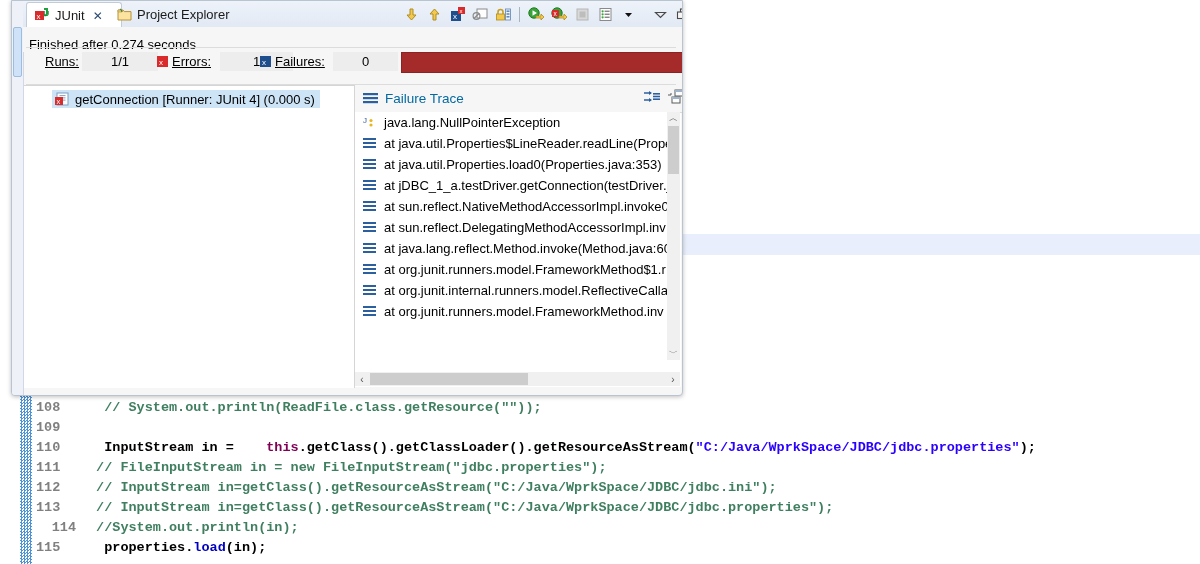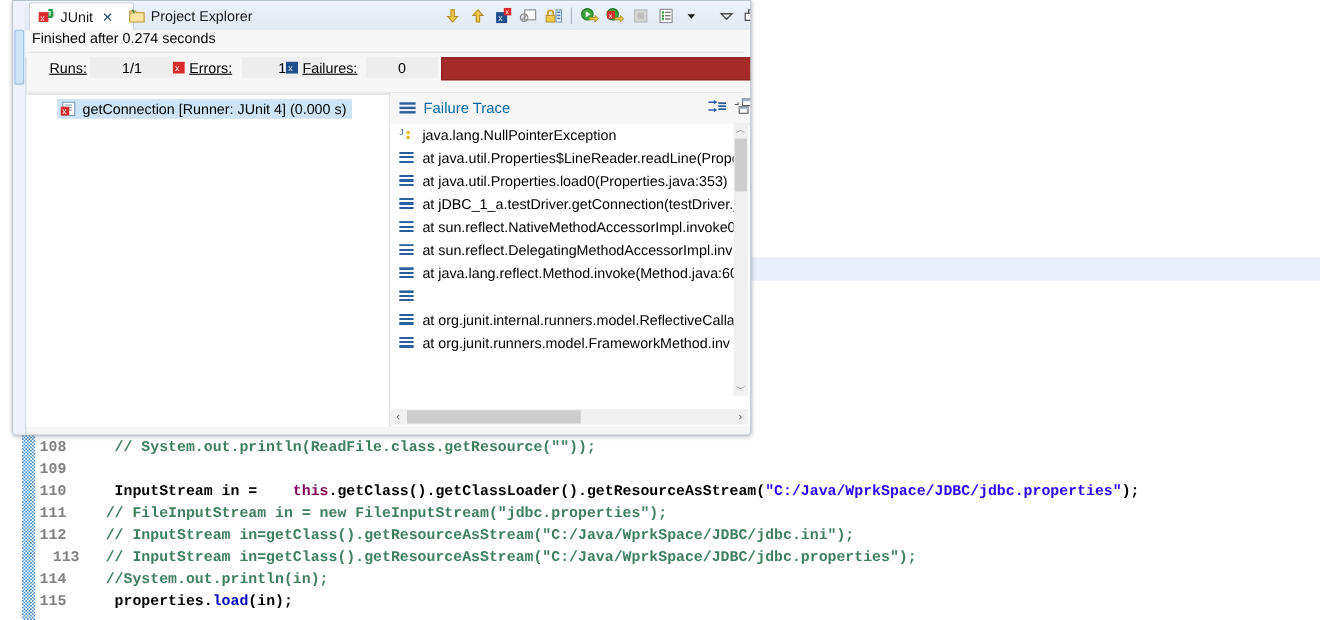--- a/index.html
+++ b/index.html
@@ -100,21 +100,21 @@
   .ico-proj { width: 15px; height: 14px; }
 
   
   .tbar { position: absolute; top: 3px; height: 20px; display: flex; align-items: center; gap: 3px; }
   .tbtn { width: 20px; height: 20px; display:flex; align-items:center; justify-content:center; cursor: default; }
   .tsep { width: 1px; height: 15px; background: #a9b4c2; margin: 0 3px; }
 
   
   .finished-row {
     position: absolute; left: 11px; top: 26px; right: 0; height: 25px;
-    background: #f6f6f6; display:flex; align-items:flex-start;
+    background: #f6f6f6; display:flex; align-items:flex-end;
     padding-left: 6px; font-size: 13px; color: #000;
   }
   .sep-line { position: absolute; left: 14px; right: 6px; height: 1px; background: #dcdcdc; }
 
   
   .counters {
     position: absolute; left: 11px; top: 50px; right: 0; height: 24px;
   }
   .ctr-label { position: absolute; font-size: 13px; color: #000; top: 3px; text-decoration: underline; }
   .ctr-val {
@@ -199,23 +199,23 @@
           <div class="lineno" style="top: 10px;">108</div>
           <div class="code-line" style="top: 10px;"><span class="codetext"><span class="k-comment">  // System.out.println(ReadFile.class.getResource(""));</span></span></div>
           <div class="lineno" style="top: 30px;">109</div>
           <div class="code-line" style="top: 30px;"><span class="codetext"><span class="k-plain"></span></span></div>
           <div class="lineno" style="top: 50px;">110</div>
           <div class="code-line" style="top: 50px;"><span class="codetext"><span class="k-plain">  </span><span class="k-type">InputStream </span><span class="k-plain">in =    </span><span class="k-kw">this</span><span class="k-plain">.getClass().getClassLoader().getResourceAsStream(</span><span class="k-str">"C:/Java/WprkSpace/JDBC/jdbc.properties"</span><span class="k-plain">);</span></span></div>
           <div class="lineno" style="top: 70px;">111</div>
           <div class="code-line" style="top: 70px;"><span class="codetext"><span class="k-comment"> // FileInputStream in = new FileInputStream("jdbc.properties");</span></span></div>
           <div class="lineno" style="top: 90px;">112</div>
           <div class="code-line" style="top: 90px;"><span class="codetext"><span class="k-comment"> // InputStream in=getClass().getResourceAsStream("C:/Java/WprkSpace/JDBC/jdbc.ini");</span></span></div>
-          <div class="lineno" style="top: 110px; margin-left: 12px;">113</div>
+          <div class="lineno" style="top: 110px;">113</div>
           <div class="code-line" style="top: 110px;"><span class="codetext"><span class="k-comment"> // InputStream in=getClass().getResourceAsStream("C:/Java/WprkSpace/JDBC/jdbc.properties");</span></span></div>
-          <div class="lineno" style="top: 130px;">114</div>
+          <div class="lineno" style="top: 130px; text-align: right;">114</div>
           <div class="code-line" style="top: 130px;"><span class="codetext"><span class="k-comment"> //System.out.println(in);</span></span></div>
           <div class="lineno" style="top: 150px;">115</div>
           <div class="code-line" style="top: 150px;"><span class="codetext"><span class="k-plain">  properties.</span><span class="k-field">load</span><span class="k-plain">(in);</span></span></div>
         </div>
     </div>
   </div>
 
   <div class="junit-view">
 
     <div class="vleft-strip">
@@ -461,20 +461,21 @@
           <div class="trace-row">
             <span class="row-ico-stack"></span>
             <span>at sun.reflect.DelegatingMethodAccessorImpl.inv</span>
           </div>
           <div class="trace-row">
             <span class="row-ico-stack"></span>
             <span>at java.lang.reflect.Method.invoke(Method.java:60</span>
           </div>
           <div class="trace-row">
             <span class="row-ico-stack"></span>
+            <span>at org.junit.runners.model.FrameworkMethod$1.r</span>
           </div>
           <div class="trace-row">
             <span class="row-ico-stack"></span>
             <span>at org.junit.internal.runners.model.ReflectiveCallab</span>
           </div>
           <div class="trace-row">
             <span class="row-ico-stack"></span>
             <span>at org.junit.runners.model.FrameworkMethod.inv</span>
           </div>
         </div>

